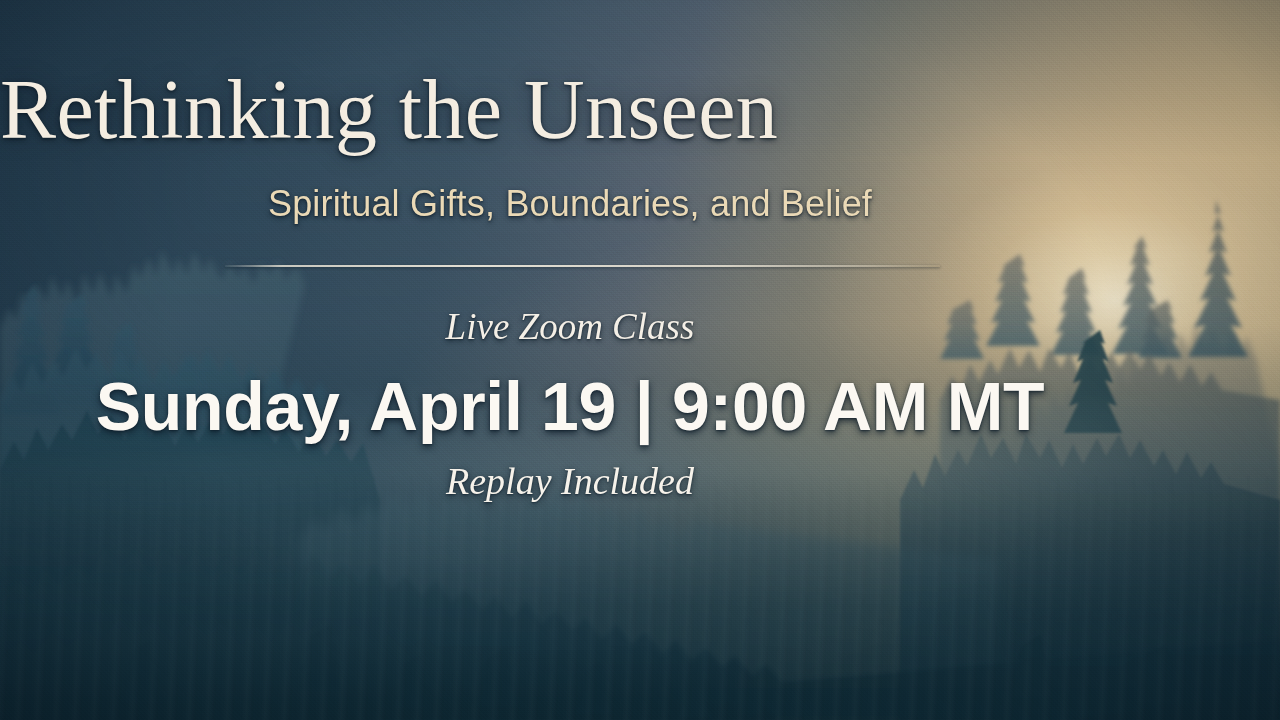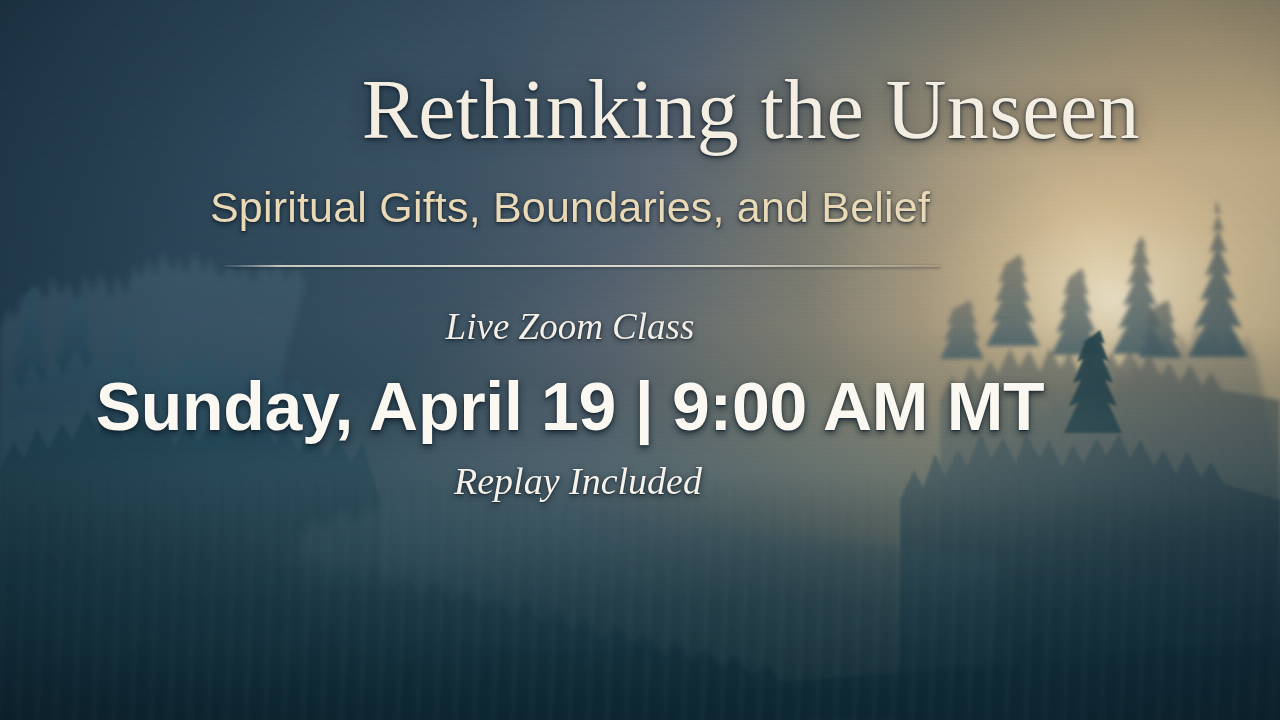--- a/index.html
+++ b/index.html
@@ -159,40 +159,40 @@
   .content {
     position: absolute;
     inset: 0;
     z-index: 20;
   }
   .title {
     position: absolute;
     top: 68px;
     left: 0;
     width: 1140px;
-    text-align: right;
+    text-align: left;
     font-family: "Liberation Serif", "DejaVu Serif", serif;
     font-size: 84px;
     line-height: 1.0;
     letter-spacing: 0.4px;
     color: #f4ede1;
     text-shadow:
       0 2px 5px rgba(12,26,38,0.72),
       0 1px 2px rgba(12,26,38,0.55),
       0 0 22px rgba(10,24,36,0.38);
     white-space: nowrap;
   }
   .subtitle {
     position: absolute;
     top: 186px;
     left: 0;
     width: 1140px;
     text-align: center;
     font-family: "Liberation Sans", "DejaVu Sans", sans-serif;
-    font-size: 43px;
+    font-size: 36px;
     line-height: 1.0;
     letter-spacing: 0.2px;
     color: #ead9b6;
     text-shadow:
       0 2px 5px rgba(12,26,38,0.70),
       0 1px 2px rgba(12,26,38,0.55);
     white-space: nowrap;
   }
   .divider {
     position: absolute;
@@ -250,21 +250,20 @@
     text-align: center;
     font-family: "Liberation Serif", "DejaVu Serif", serif;
     font-style: italic;
     font-size: 38px;
     line-height: 1.0;
     color: #f6f2ea;
     text-shadow:
       0 2px 6px rgba(12,26,38,0.74),
       0 1px 2px rgba(12,26,38,0.58);
     white-space: nowrap;
-    margin-left: 8px;
   }
 </style>
 </head>
 <body>
 
 <div id="slide">
 
   <div class="bg-layer sky-base"></div>
   <div class="bg-layer sun-glow-2"></div>
   <div class="bg-layer sun-glow"></div>

